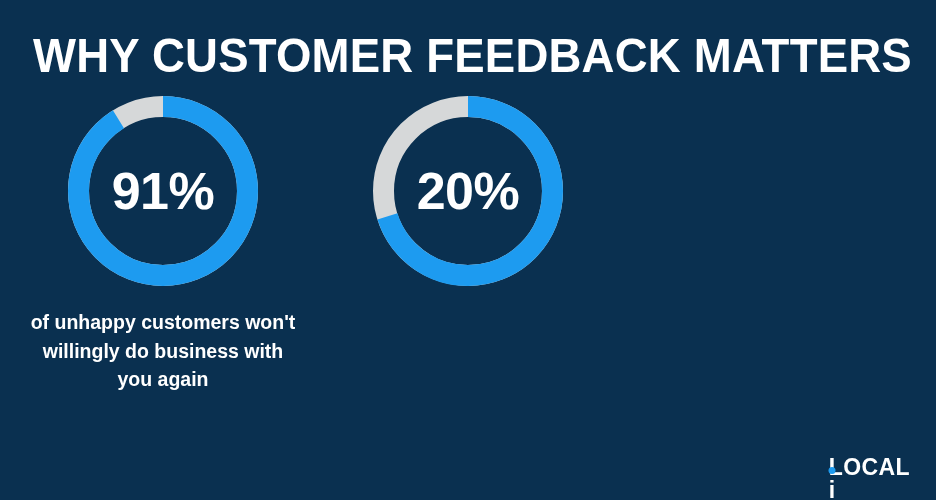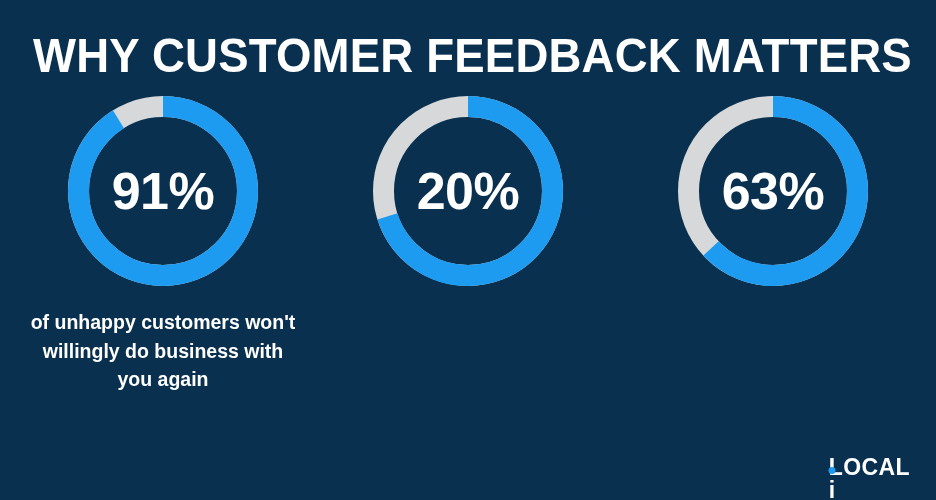--- a/index.html
+++ b/index.html
@@ -164,27 +164,20 @@
       <div class="donut-wrap">
         <svg class="donut-svg" viewBox="0 0 190 190">
           <circle cx="95" cy="95" r="84.5" fill="none" stroke="#d6d8d9" stroke-width="21"></circle>
           <circle id="arc2" cx="95" cy="95" r="84.5" fill="none" stroke="#1d9bf0" stroke-width="21" stroke-dasharray="371.65 530.93" transform="rotate(-90 95 95)"></circle>
         </svg>
         <div class="donut-value">20%</div>
       </div>
     </div>
 
     <div class="stat-card">
-      <div class="donut-wrap">
-        <svg class="donut-svg" viewBox="0 0 190 190">
-          <circle cx="95" cy="95" r="84.5" fill="none" stroke="#d6d8d9" stroke-width="21"></circle>
-          <circle id="arc3" cx="95" cy="95" r="84.5" fill="none" stroke="#1d9bf0" stroke-width="21" stroke-dasharray="334.49 530.93" transform="rotate(-90 95 95)"></circle>
-        </svg>
-        <div class="donut-value">63%</div>
-      </div>
     </div>
 
   </div>
 
   <div class="brand-logo">
     <span class="logo-text">LOCAL</span>
     <span class="logo-text logo-i">
       <span>i</span>
       <span class="logo-i-dot"></span>
     </span>

